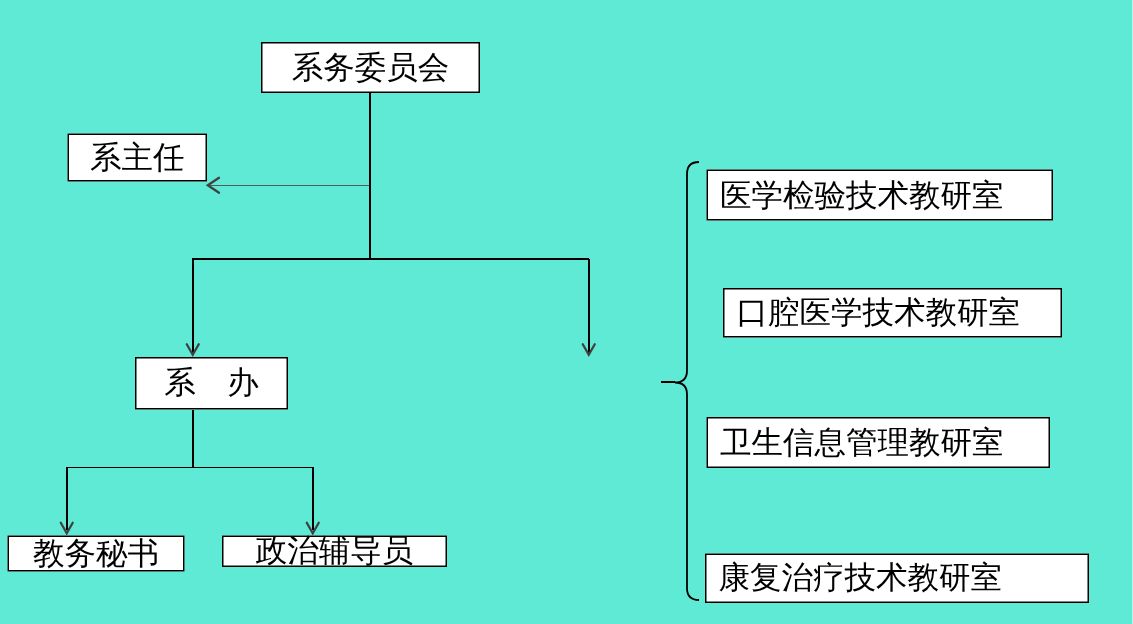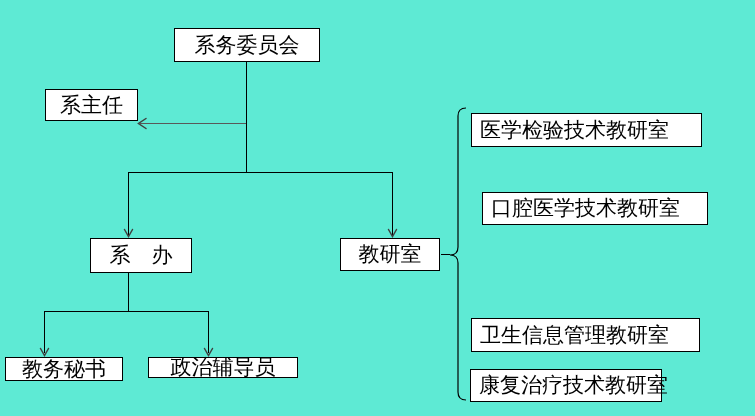--- a/index.html
+++ b/index.html
@@ -36,22 +36,22 @@
   
   .n-committee { left: 174px; top: 28px;  width: 146px; height: 34px; }
   .n-director  { left: 45px;  top: 89px; width: 93px;  height: 32px; }
   .n-office    { left: 76px;  top: 238px; width: 102px; height: 35px; margin-left: 14px; }
   .n-teaching  { left: 340px; top: 238px; width: 100px; height: 33px; }
   .n-secretary { left: 5px;   top: 357px; width: 118px; height: 24px; }
   .n-counselor { left: 148px; top: 357px; width: 150px; height: 21px; }
   
   .n-unit1 { left: 471px; top: 113px; width: 231px; height: 34px; }
   .n-unit2 { left: 470px; top: 192px; width: 226px; height: 33px; margin-left: 12px; }
-  .n-unit3 { left: 471px; top: 278px; width: 229px; height: 34px; margin-top: 40px; }
-  .n-unit4 { left: 470px; top: 369px; width: 192px; height: 33px; }
+  .n-unit3 { left: 471px; top: 278px; width: 229px; height: 34px; }
+  .n-unit4 { left: 470px; top: 369px; width: 256px; height: 33px; }
 </style>
 </head>
 <body>
 
 <div id="canvas">
 
   <svg id="connectors" viewBox="0 0 755 416" xmlns="http://www.w3.org/2000/svg">
 
     <g stroke="#000000" stroke-width="1" fill="none" shape-rendering="crispEdges">
       <path d="M246.5 62 V172.5"></path>
@@ -77,21 +77,20 @@
 
     <path d="M466 108 Q458 108 458 116 L458 247 Q458 255 450 255 Q458 255 458 263 L458 392 Q458 400 466 400" stroke="#000000" stroke-width="1.2" fill="none"></path>
   </svg>
 
   <div class="node n-committee">系务委员会</div>
 
   <div class="node n-director">系主任</div>
 
   <div class="node n-office">系　办</div>
 
-  <div class="node n-teaching">教研室</div>
 
   <div class="node n-secretary">教务秘书</div>
 
   <div class="node n-counselor">政治辅导员</div>
 
   <div class="node left-align n-unit1">医学检验技术教研室</div>
 
   <div class="node left-align n-unit2">口腔医学技术教研室</div>
 
   <div class="node left-align n-unit3">卫生信息管理教研室</div>

